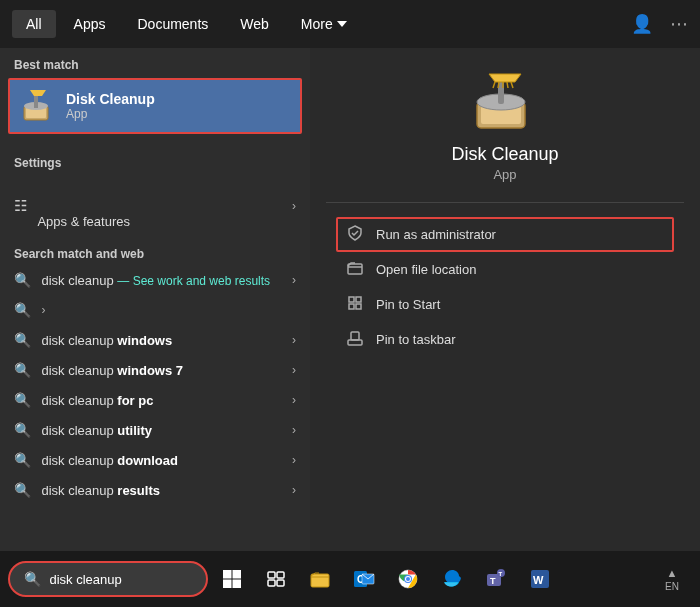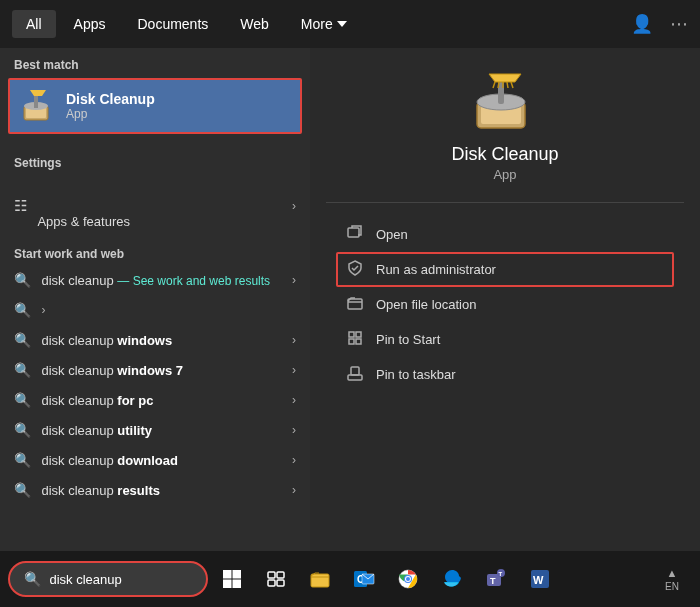--- a/index.html
+++ b/index.html
@@ -324,21 +324,21 @@
     <div class="settings-section">
       <div class="section-label">Settings</div>
       <div class="settings-item">
         <span class="settings-item-icon">☷</span>
         <span class="settings-item-text">Apps &amp; features</span>
         <span class="settings-item-arrow">›</span>
       </div>
     </div>
 
     <div class="search-web-section">
-      <div class="search-section-label">Start work and web</div>
+      <div class="search-section-label">Search match and web</div>
 
       <div class="search-result-item">
         <span class="search-result-icon">🔍</span>
         <span class="search-result-text">
           disk cleanup <span class="sub">— See work and web results</span>
         </span>
         <span class="search-result-arrow">›</span>
       </div>
 
       <div class="search-result-item">
@@ -419,29 +419,20 @@
       </svg>
     </div>
 
     <div class="app-title-large">Disk Cleanup</div>
     <div class="app-subtitle-large">App</div>
 
     <hr class="divider">
 
     <div class="action-list">
 
-      <div class="action-item">
-        <span class="action-icon">
-          <svg width="16" height="16" viewBox="0 0 16 16" fill="none">
-            <rect x="1" y="3" width="11" height="9" rx="1" stroke="#aaa" stroke-width="1.5" fill="none"></rect>
-            <path d="M5 3V1h9v9h-3" stroke="#aaa" stroke-width="1.5" fill="none"></path>
-          </svg>
-        </span>
-        <span class="action-text">Open</span>
-      </div>
 
       <div class="action-item highlighted">
         <span class="action-icon">
           <svg width="16" height="16" viewBox="0 0 16 16" fill="none">
             <path d="M8 1l6 3v4c0 3.5-6 7-6 7S2 11.5 2 8V4z" stroke="#aaa" stroke-width="1.5" fill="none"></path>
             <path d="M5 8l2 2 4-4" stroke="#aaa" stroke-width="1.5" fill="none"></path>
           </svg>
         </span>
         <span class="action-text">Run as administrator</span>
       </div>

